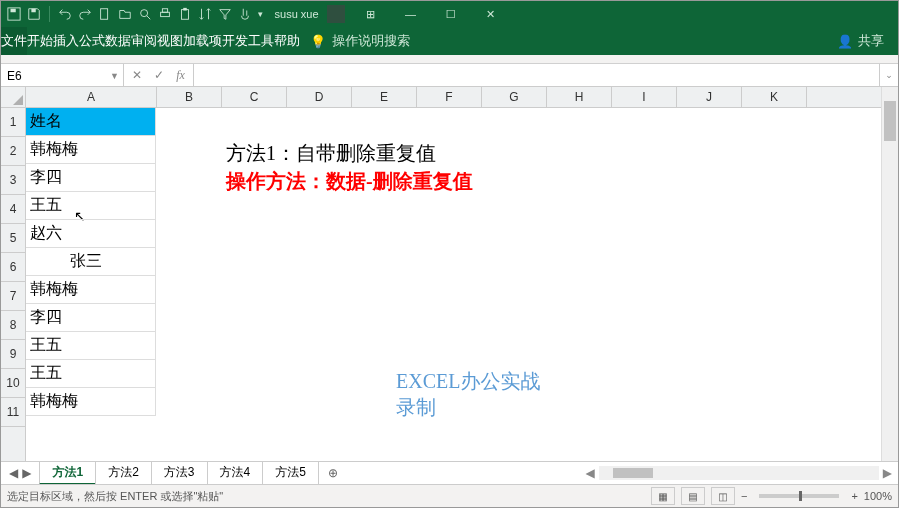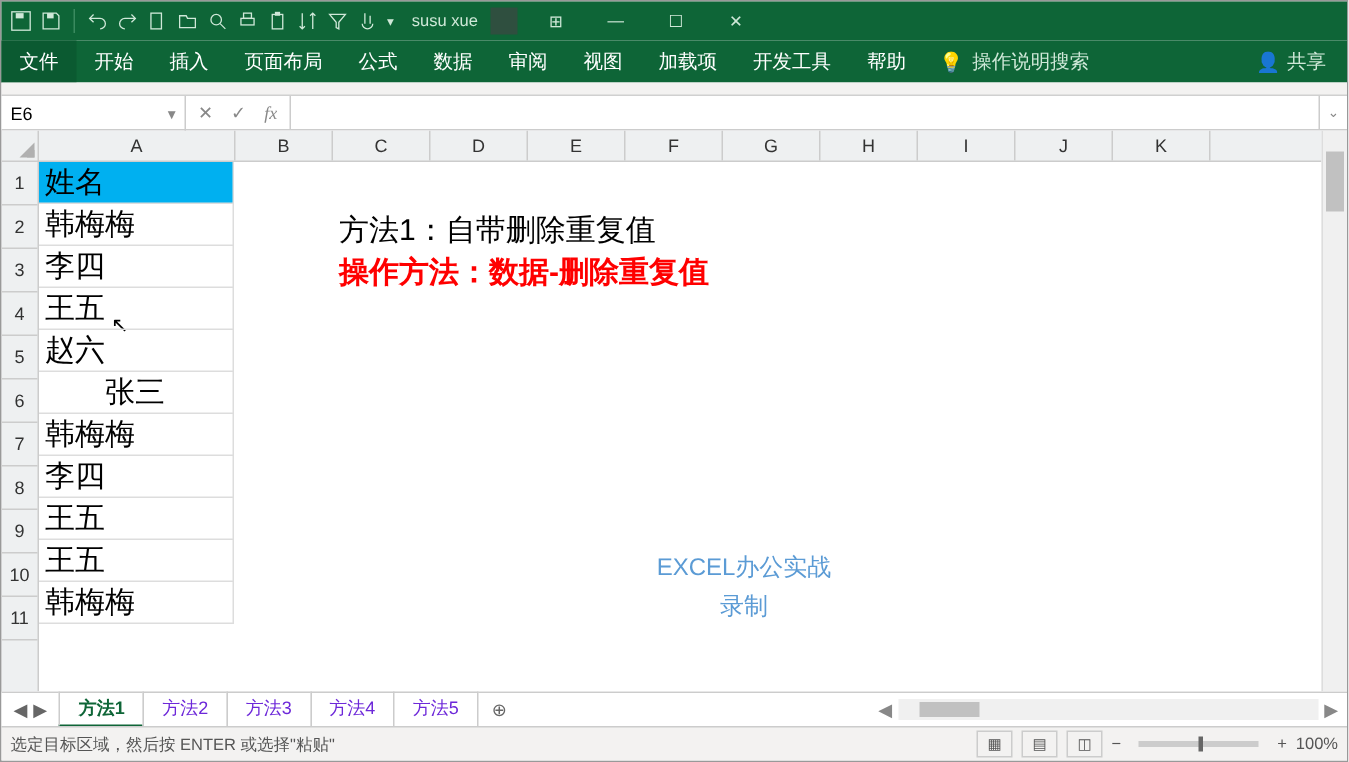--- a/index.html
+++ b/index.html
@@ -7,50 +7,50 @@
 .titlebar{background:#0e6537;height:26px;display:flex;align-items:center;color:#cfe8d8;font-size:11px}
 .titlebar .qat{display:flex;align-items:center;gap:6px;padding:0 6px}
 .titlebar .qat svg{width:14px;height:14px;display:block}
 .qat-sep{width:1px;height:16px;background:#3a8a5f;margin:0 2px}
 .title-spacer{flex:1;text-align:center;color:#bfe0cb}
 .title-user{display:flex;align-items:center;gap:8px;padding:0 6px;color:#cfe8d8}
 .avatar{width:18px;height:18px;background:#2f4f3f;display:inline-block}
 .winbtns{display:flex}
 .winbtns div{width:40px;height:26px;display:flex;align-items:center;justify-content:center;color:#cfe8d8}
 .ribbon-tabs{background:#0e6537;height:28px;display:flex;align-items:stretch;color:#fff;font-size:13px}
-.rtab{padding:0 12px;display:flex;align-items:center;cursor:default}
+.rtab{padding:0 0;display:flex;align-items:center;cursor:default}
 .rtab.file{background:#0b5a31}
 .tellme{display:flex;align-items:center;gap:6px;padding:0 10px;color:#cfe8d8}
 .share{margin-left:auto;padding:0 14px;display:flex;align-items:center;gap:4px;color:#cfe8d8}
 .ribbon-body{height:8px;background:#f3f2f1;border-bottom:1px solid #d0d0d0}
 .formula-bar{height:22px;display:flex;align-items:stretch;border-bottom:1px solid #ccc;background:#fff}
 .name-box{width:110px;border-right:1px solid #ccc;display:flex;align-items:center;padding:12px 6px;font-size:12px;position:relative}
 .name-box .dd{position:absolute;right:4px;color:#888;font-size:9px}
 .fb-btns{display:flex;align-items:center;border-right:1px solid #ccc;padding:0 8px;gap:12px;color:#888}
 .fx{font-style:italic;font-family:"Times New Roman",serif}
 .fb-input{flex:1;padding:0 6px}
 .fb-expand{width:18px;border-left:1px solid #ccc;display:flex;align-items:center;justify-content:center;color:#888;font-size:9px}
 .grid-wrap{flex:1;display:flex;overflow:hidden;position:relative}
 .corner{width:24px;height:20px;background:#eef0f1;border-right:1px solid #ccc;border-bottom:1px solid #ccc;position:relative}
 .corner::after{content:"";position:absolute;right:2px;bottom:2px;border:5px solid transparent;border-bottom-color:#b0b0b0;border-right-color:#b0b0b0}
 .col-hdrs{display:flex;height:20px;background:#eef0f1;border-bottom:1px solid #ccc;flex:1}
 .ch{border-right:1px solid #ccc;text-align:center;line-height:20px;font-size:12px;color:#333}
 .row-hdrs{width:24px;background:#eef0f1;border-right:1px solid #ccc}
 .rh{border-bottom:1px solid #ccc;text-align:center;font-size:12px;color:#333;display:flex;align-items:center;justify-content:center}
 .cells{position:relative;flex:1;background:#fff}
-.cell{position:absolute;border-right:1px solid #ddd;border-bottom:1px solid #ddd;padding:0 4px;display:flex;align-items:center;font-family:SimSun,serif;font-size:20px;box-sizing:border-box}
+.cell{position:absolute;border-right:1px solid #ddd;border-bottom:1px solid #ddd;padding:0 4px;display:flex;align-items:center;font-family:SimSun,serif;font-size:16px;box-sizing:border-box}
 .cell.hdr{background:#00b0f0;color:#000}
-.overlay-text{position:absolute;font-family:Liberation Sans, sans-serif;font-size:20px;white-space:nowrap}
+.overlay-text{position:absolute;font-family:Liberation Serif, serif;font-size:20px;white-space:nowrap}
 .ot-red{color:#ff0000;font-weight:bold}
-.ot-blue{color:#5b9bd5;font-size:16px;text-align:center;width:200px}
+.ot-blue{color:#5b9bd5;font-size:20px;width:200px}
 .vscroll{width:16px;background:#f0f0f0;border-left:1px solid #ddd;position:relative}
 .vthumb{position:absolute;left:2px;right:2px;top:14px;height:40px;background:#c1c1c1}
 .sheet-tabs{height:22px;display:flex;align-items:center;background:#fff;border-top:1px solid #ccc;font-size:12px}
 .st-nav{display:flex;gap:4px;padding:0 8px;color:#666}
-.st-tab{padding:2px 12px;border:1px solid #ccc;border-bottom:none;margin-right:-1px;color:#6d28d9;background:#fff}
+.st-tab{padding:2px 12px;border:1px solid #ccc;border-bottom:none;margin-right:-1px;color:#000000;background:#fff}
 .st-tab.active{border-bottom:2px solid #0e6537;color:#0e6537;font-weight:bold}
 .st-add{padding:0 10px;color:#666}
 .hscroll-area{flex:1;display:flex;align-items:center;justify-content:flex-end;padding:0 6px}
 .hscroll{width:280px;height:14px;background:#f0f0f0;position:relative}
 .hthumb{position:absolute;top:2px;bottom:2px;left:14px;width:40px;background:#c1c1c1}
 .statusbar{height:22px;background:#f3f2f1;border-top:1px solid #ccc;display:flex;align-items:center;font-size:11px;color:#555;padding:0 6px}
 .status-right{margin-left:auto;display:flex;align-items:center;gap:6px}
 .vbtn{width:22px;height:16px;border:1px solid #ccc;display:flex;align-items:center;justify-content:center;font-size:10px}
 .zoom-slider{width:80px;height:4px;background:#ccc;position:relative;margin:0 6px}
 .zoom-slider::after{content:"";position:absolute;left:50%;top:-3px;width:3px;height:10px;background:#666}
@@ -141,21 +141,20 @@
       <div>—</div>
       <div>☐</div>
       <div>✕</div>
     </div>
   </div>
 
   <div class="ribbon-tabs">
     <div class="rtab file">文件</div>
     <div class="rtab">开始</div>
     <div class="rtab">插入</div>
-    <div class="rtab">页面布局</div>
     <div class="rtab">公式</div>
     <div class="rtab">数据</div>
     <div class="rtab">审阅</div>
     <div class="rtab">视图</div>
     <div class="rtab">加载项</div>
     <div class="rtab">开发工具</div>
     <div class="rtab">帮助</div>
     <div class="tellme">
         <span>💡</span>
         <span>操作说明搜索</span>

